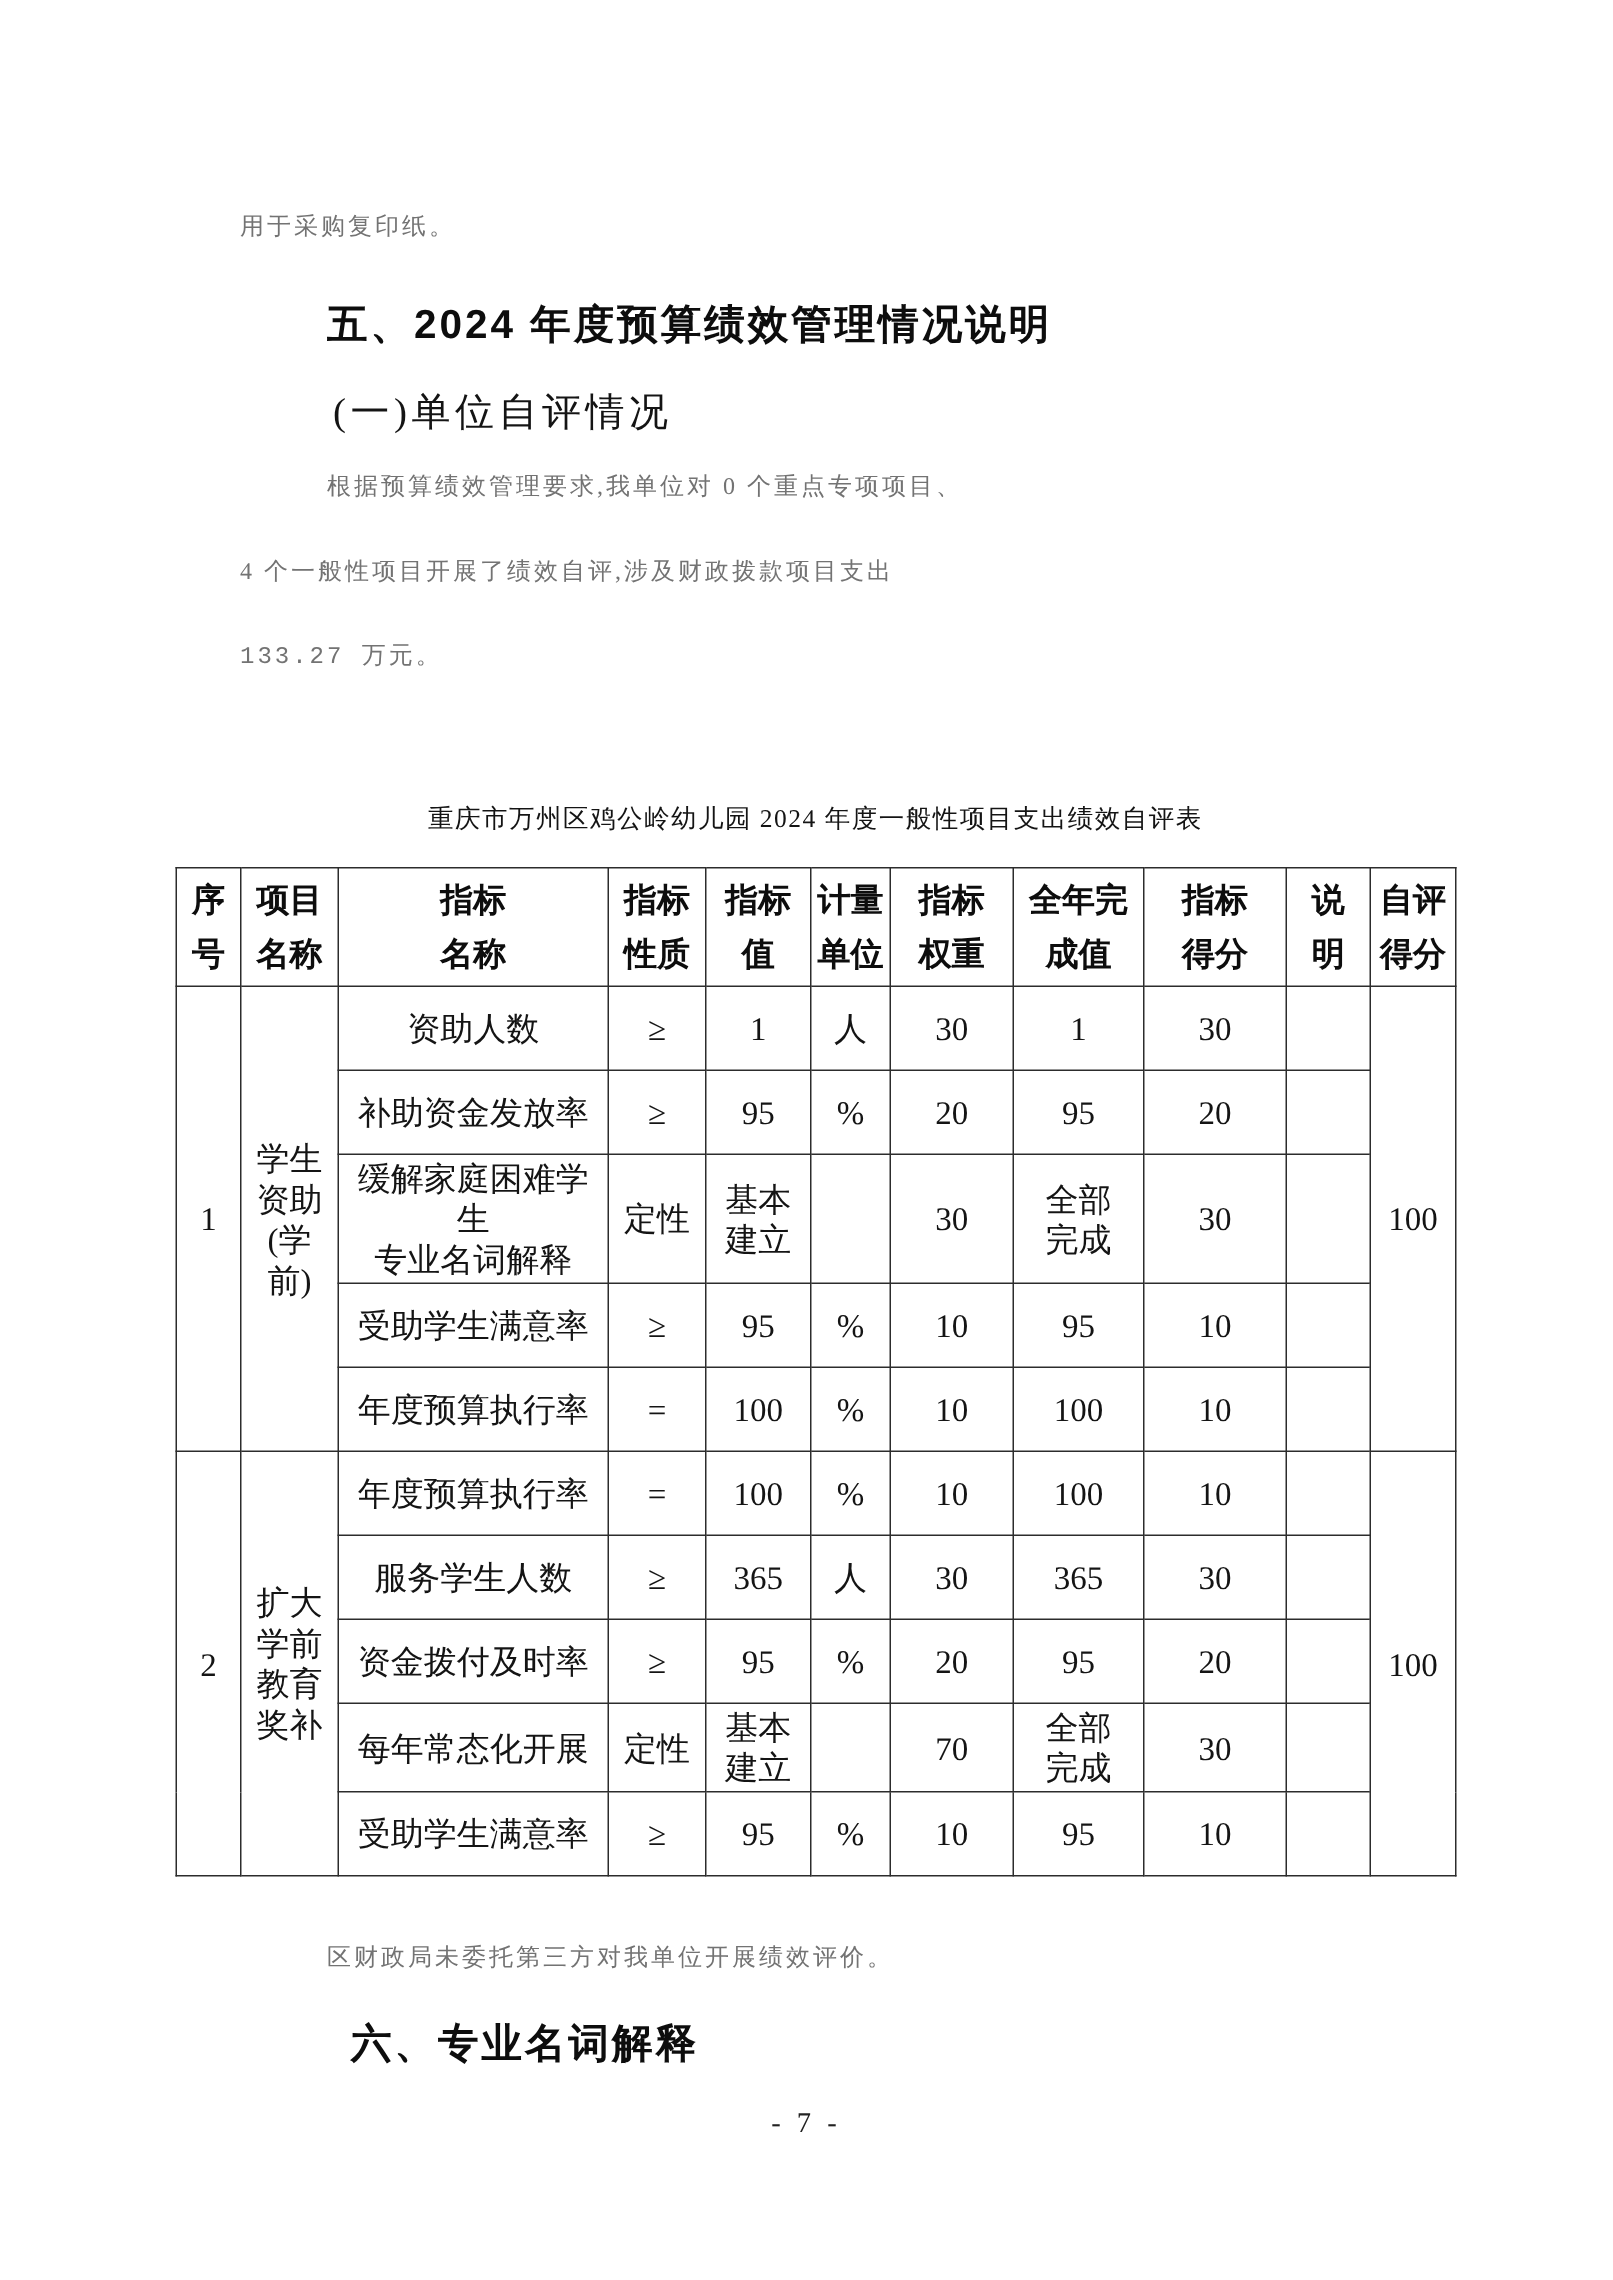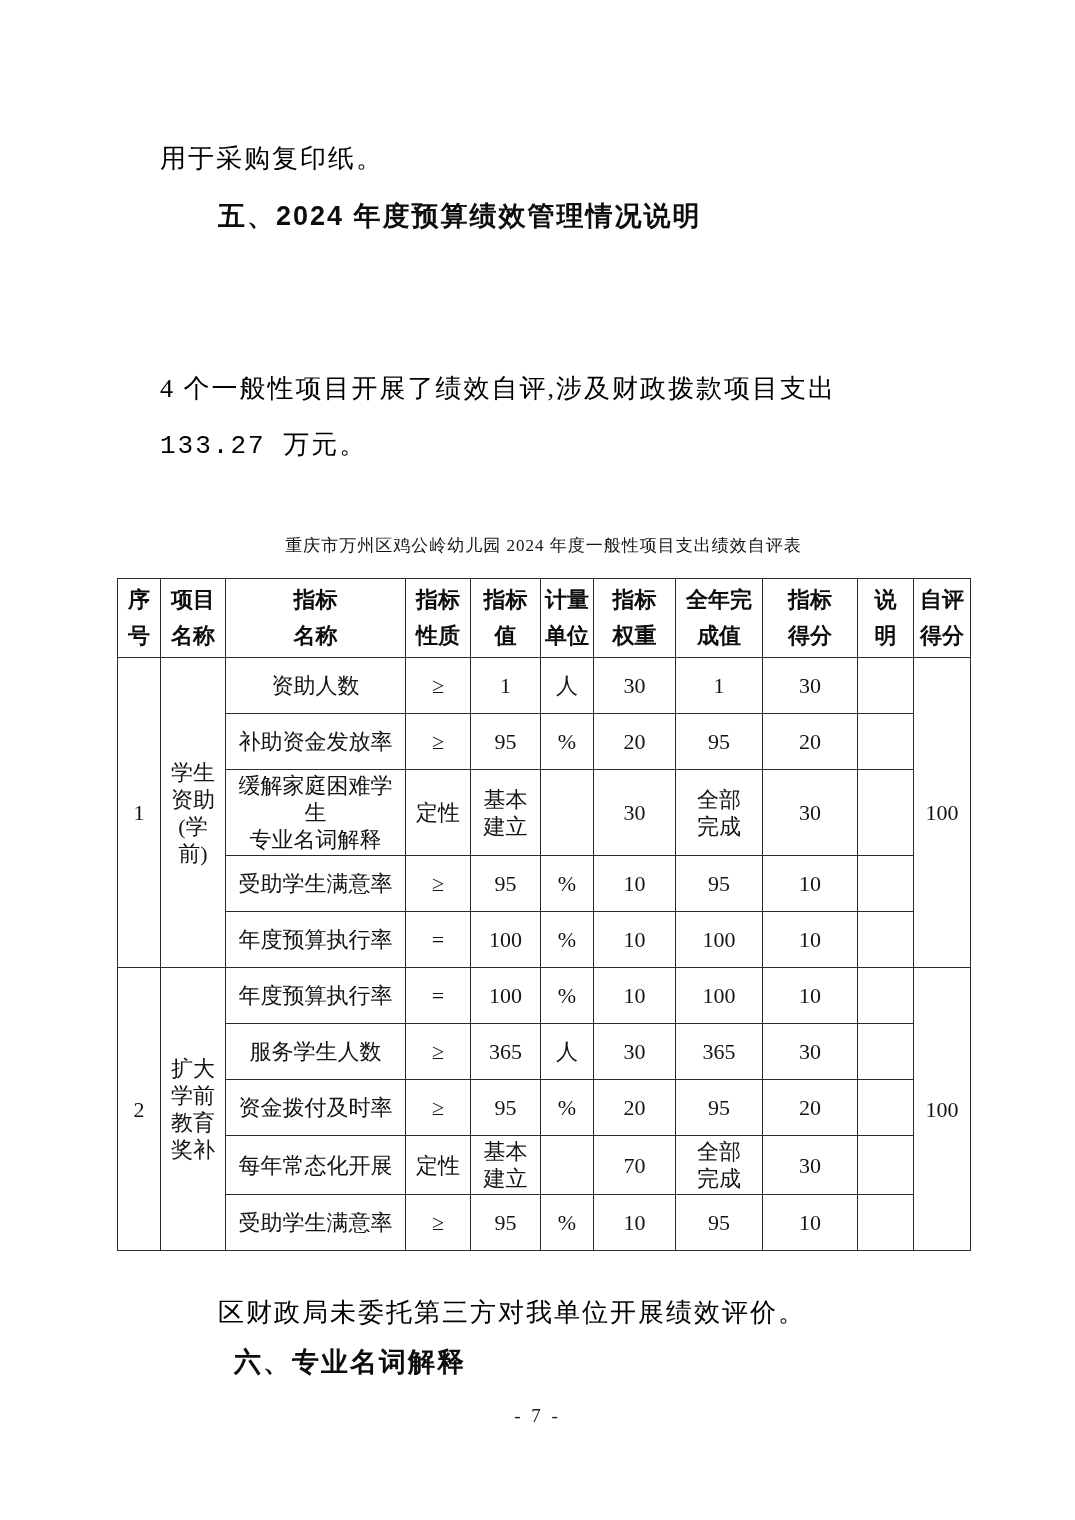--- a/index.html
+++ b/index.html
@@ -7,24 +7,24 @@
     position: relative;
     width: 1075px;
     height: 1520px;
     background: #ffffff;
     color: #111111;
     font-family: "Liberation Serif", "DejaVu Serif", serif;
     overflow: hidden;
   }
   .abs { position: absolute; }
   .body-text {
-    font-size: 26px;
+    font-size: 16px;
     letter-spacing: 2px;
     white-space: nowrap;
-    color: #000000;
+    color: #737373;
   }
   .heading-hei {
     font-family: "Liberation Sans", "DejaVu Sans", sans-serif;
     font-weight: 700;
     font-size: 27px;
     letter-spacing: 2px;
     white-space: nowrap;
     color: #0d0d0d;
   }
   .heading-kai {
@@ -81,21 +81,23 @@
 </style>
 </head>
 <body>
 
 <div class="page">
 
   <div class="abs body-text" style="left:160px; top:141px;">用于采购复印纸。</div>
 
   <div class="abs heading-hei" style="left:218px; top:198px;">五、2024 年度预算绩效管理情况说明</div>
 
-
+  <div class="abs heading-kai" style="left:222px; top:257px;">(一)单位自评情况</div>
+
+  <div class="abs body-text" style="left:218px; top:314px;">根据预算绩效管理要求,我单位对 0 个重点专项项目、</div>
 
   <div class="abs body-text" style="left:160px; top:371px;">4 个一般性项目开展了绩效自评,涉及财政拨款项目支出</div>
 
   <div class="abs body-text" style="left:160px; top:427px;font-family:Liberation Mono, monospace;">133.27 万元。</div>
 
 
   <div class="abs tbl-title" style="left:117px; top:534px;">重庆市万州区鸡公岭幼儿园 2024 年度一般性项目支出绩效自评表</div>
 
   <table class="self-eval abs" style="left:117px; top:578px;">
     <colgroup>

